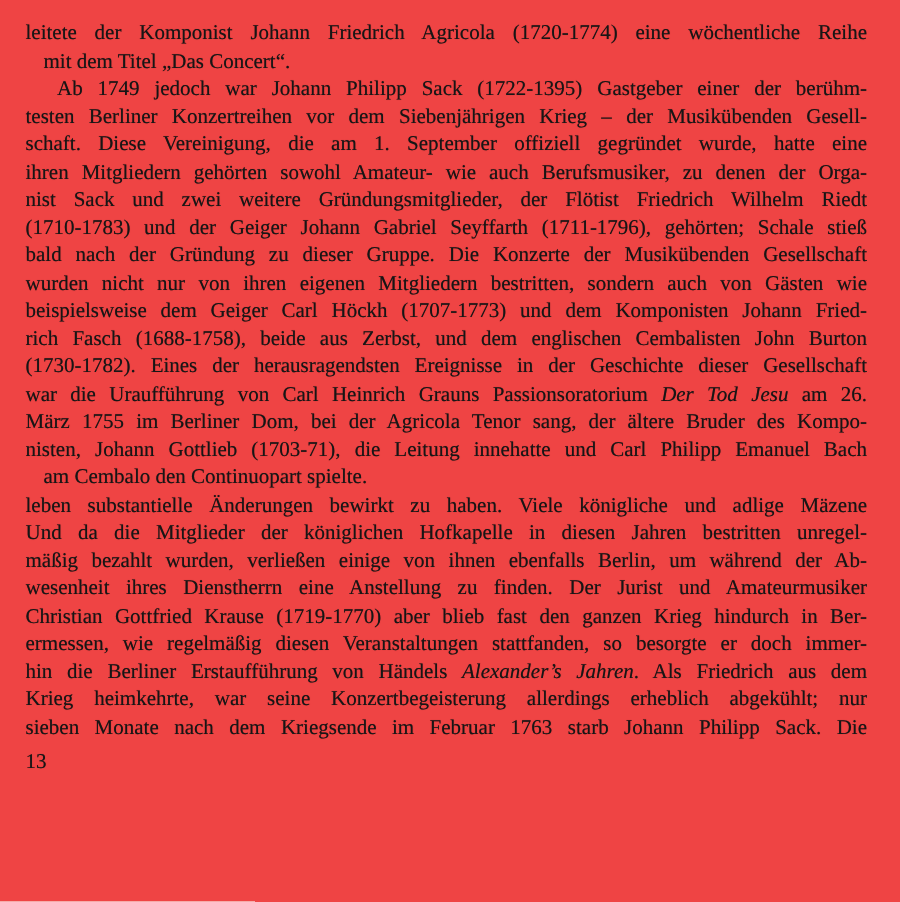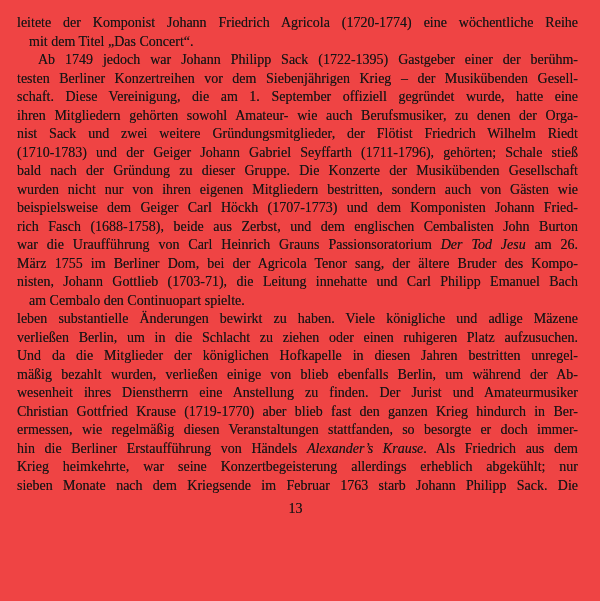--- a/index.html
+++ b/index.html
@@ -40,21 +40,21 @@
   }
   .line-indent {
     text-indent: 21px;
   }
   .line i {
     font-style: italic;
   }
   .page-number {
     margin-top: 5px;
     padding-right: 4px;
-    text-align: center;
+    text-align: left;
     font-size: 14px;
     line-height: 18px;
   }
 </style>
 </head>
 <body>
 
 <div class="page">
   <div id="text-block">
       <div class="paragraph">
@@ -65,32 +65,32 @@
         <div class="line line-indent"><span>Ab 1749 jedoch war Johann Philipp Sack (1722-1395) Gastgeber einer der berühm-</span></div>
         <div class="line"><span>testen Berliner Konzertreihen vor dem Siebenjährigen Krieg – der Musikübenden Gesell-</span></div>
         <div class="line"><span>schaft. Diese Vereinigung, die am 1. September offiziell gegründet wurde, hatte eine</span></div>
         <div class="line"><span>ihren Mitgliedern gehörten sowohl Amateur- wie auch Berufsmusiker, zu denen der Orga-</span></div>
         <div class="line"><span>nist Sack und zwei weitere Gründungsmitglieder, der Flötist Friedrich Wilhelm Riedt</span></div>
         <div class="line"><span>(1710-1783) und der Geiger Johann Gabriel Seyffarth (1711-1796), gehörten; Schale stieß</span></div>
         <div class="line"><span>bald nach der Gründung zu dieser Gruppe. Die Konzerte der Musikübenden Gesellschaft</span></div>
         <div class="line"><span>wurden nicht nur von ihren eigenen Mitgliedern bestritten, sondern auch von Gästen wie</span></div>
         <div class="line"><span>beispielsweise dem Geiger Carl Höckh (1707-1773) und dem Komponisten Johann Fried-</span></div>
         <div class="line"><span>rich Fasch (1688-1758), beide aus Zerbst, und dem englischen Cembalisten John Burton</span></div>
+        <div class="line"><span>(1730-1782). Eines der herausragendsten Ereignisse in der Geschichte dieser Gesellschaft</span></div>
         <div class="line"><span>war die Uraufführung von Carl Heinrich Grauns Passionsoratorium </span><i>Der Tod Jesu</i><span> am 26.</span></div>
         <div class="line"><span>März 1755 im Berliner Dom, bei der Agricola Tenor sang, der ältere Bruder des Kompo-</span></div>
         <div class="line"><span>nisten, Johann Gottlieb (1703-71), die Leitung innehatte und Carl Philipp Emanuel Bach</span></div>
         <div class="line line-last"><span>am Cembalo den Continuopart spielte.</span></div>
       </div>
       <div class="paragraph">
         <div class="line"><span>leben substantielle Änderungen bewirkt zu haben. Viele königliche und adlige Mäzene</span></div>
-        <div class="line"><span>verließen Berlin, um in die Schlacht zu ziehen oder einen ruhigeren Platz aufzusuchen.</span></div>
         <div class="line"><span>Und da die Mitglieder der königlichen Hofkapelle in diesen Jahren bestritten unregel-</span></div>
-        <div class="line"><span>mäßig bezahlt wurden, verließen einige von blieb ebenfalls Berlin, um während der Ab-</span></div>
+        <div class="line"><span>mäßig bezahlt wurden, verließen einige von ihnen ebenfalls Berlin, um während der Ab-</span></div>
         <div class="line"><span>wesenheit ihres Dienstherrn eine Anstellung zu finden. Der Jurist und Amateurmusiker</span></div>
         <div class="line"><span>Christian Gottfried Krause (1719-1770) aber blieb fast den ganzen Krieg hindurch in Ber-</span></div>
         <div class="line"><span>ermessen, wie regelmäßig diesen Veranstaltungen stattfanden, so besorgte er doch immer-</span></div>
-        <div class="line"><span>hin die Berliner Erstaufführung von Händels </span><i>Alexander’s Krause</i><span>. Als Friedrich aus dem</span></div>
+        <div class="line"><span>hin die Berliner Erstaufführung von Händels </span><i>Alexander’s Jahren</i><span>. Als Friedrich aus dem</span></div>
         <div class="line"><span>Krieg heimkehrte, war seine Konzertbegeisterung allerdings erheblich abgekühlt; nur</span></div>
         <div class="line"><span>sieben Monate nach dem Kriegsende im Februar 1763 starb Johann Philipp Sack. Die</span></div>
       </div>
     </div>
   <div class="page-number">13</div>
 </div>
 
 </body></html>

